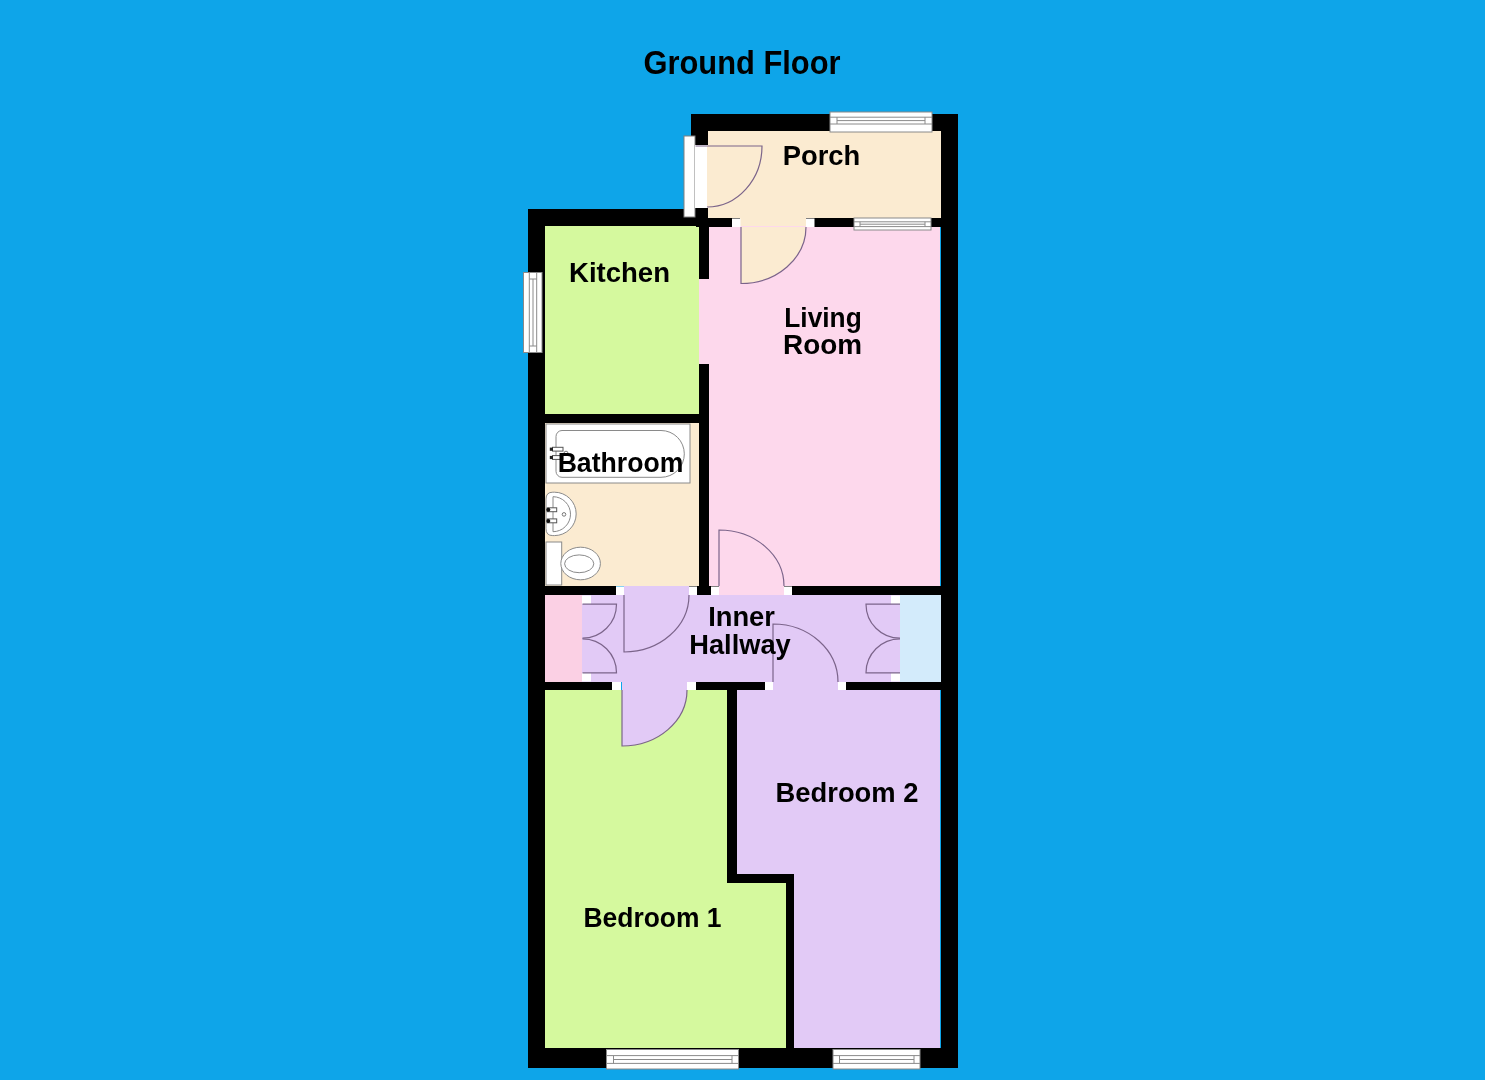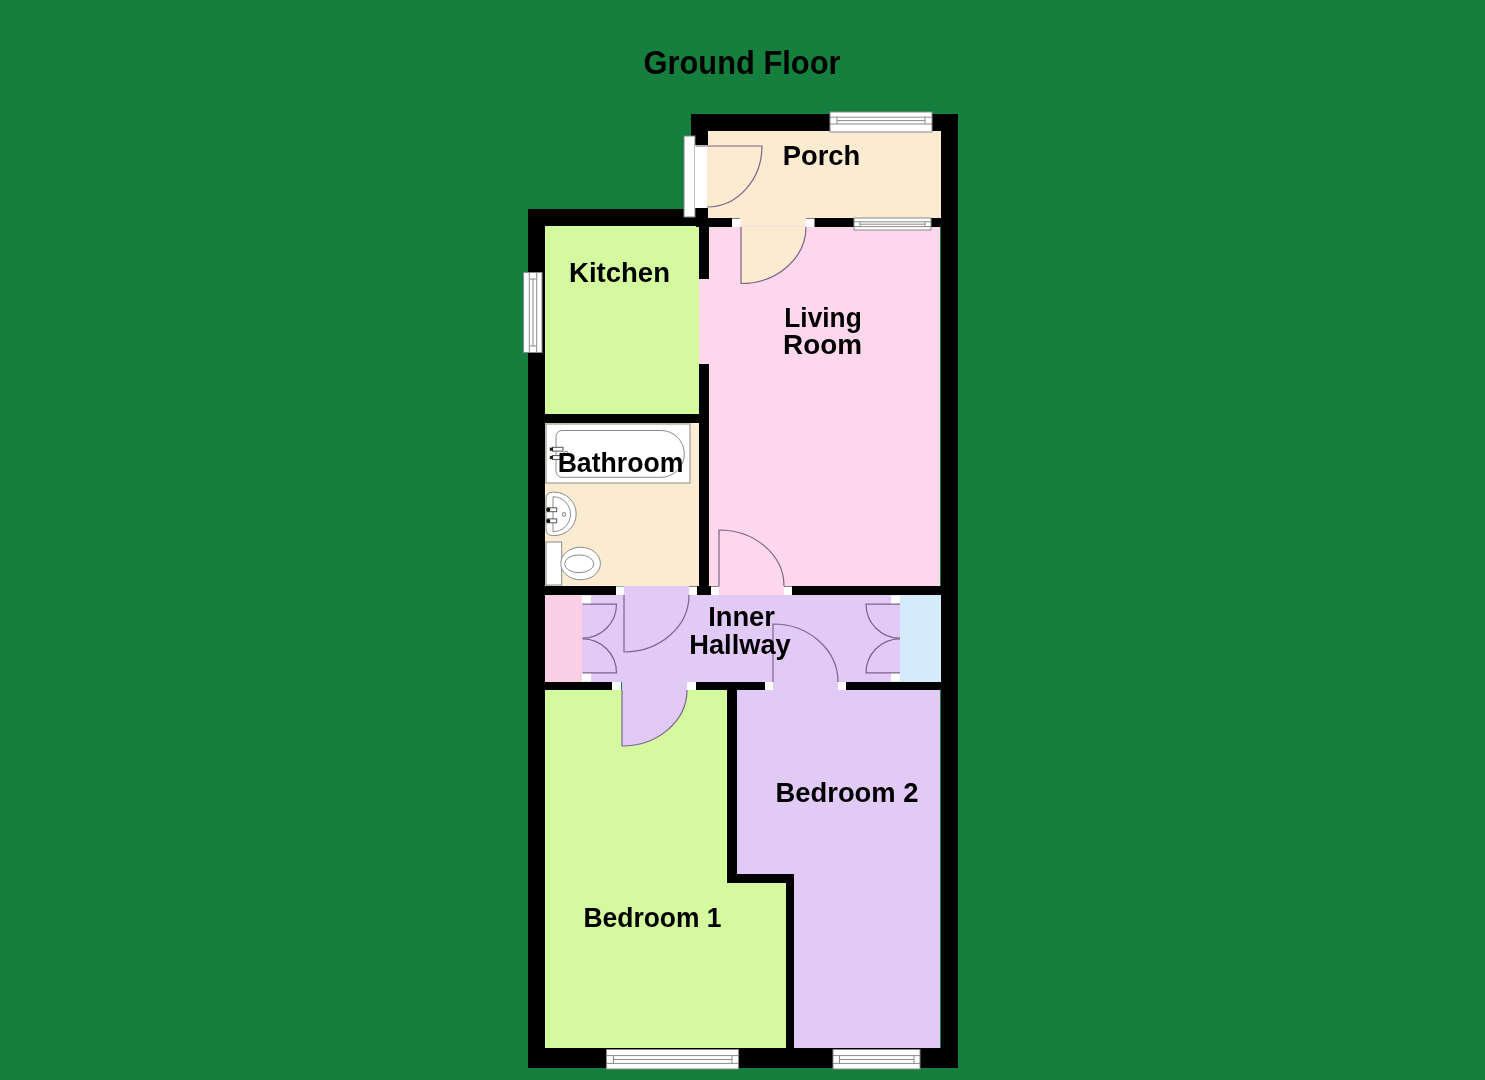--- a/index.html
+++ b/index.html
@@ -1,16 +1,16 @@
 <!DOCTYPE html>
 <html><head>
 <meta charset="utf-8">
 <style>
   html,body{margin:0;padding:0;background:#ffffff;}
-  #page{position:relative;width:1485px;height:1080px;background:#15803d;overflow:hidden;}
+  #page{position:relative;width:1485px;height:1080px;background:#0ea5e9;overflow:hidden;}
   svg{position:absolute;top:0;left:0;}
   text{font-family:"Liberation Sans", sans-serif;font-weight:bold;fill:#000000;}
 </style>
 </head>
 <body>
 <div id="page">
 <svg width="1485" height="1080" viewBox="0 0 1485 1080">
 
   <text x="742" y="73.5" font-size="33" text-anchor="middle" textLength="197" lengthAdjust="spacingAndGlyphs">Ground Floor</text>
 

